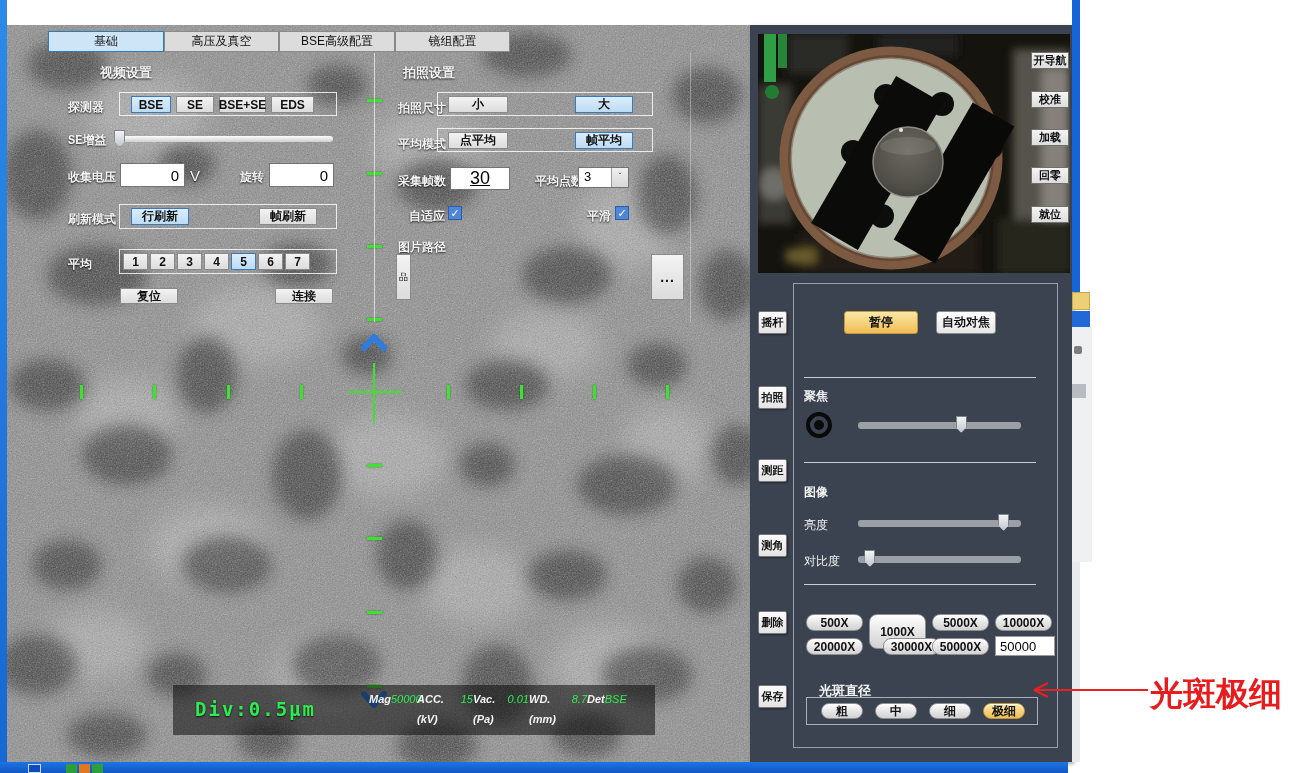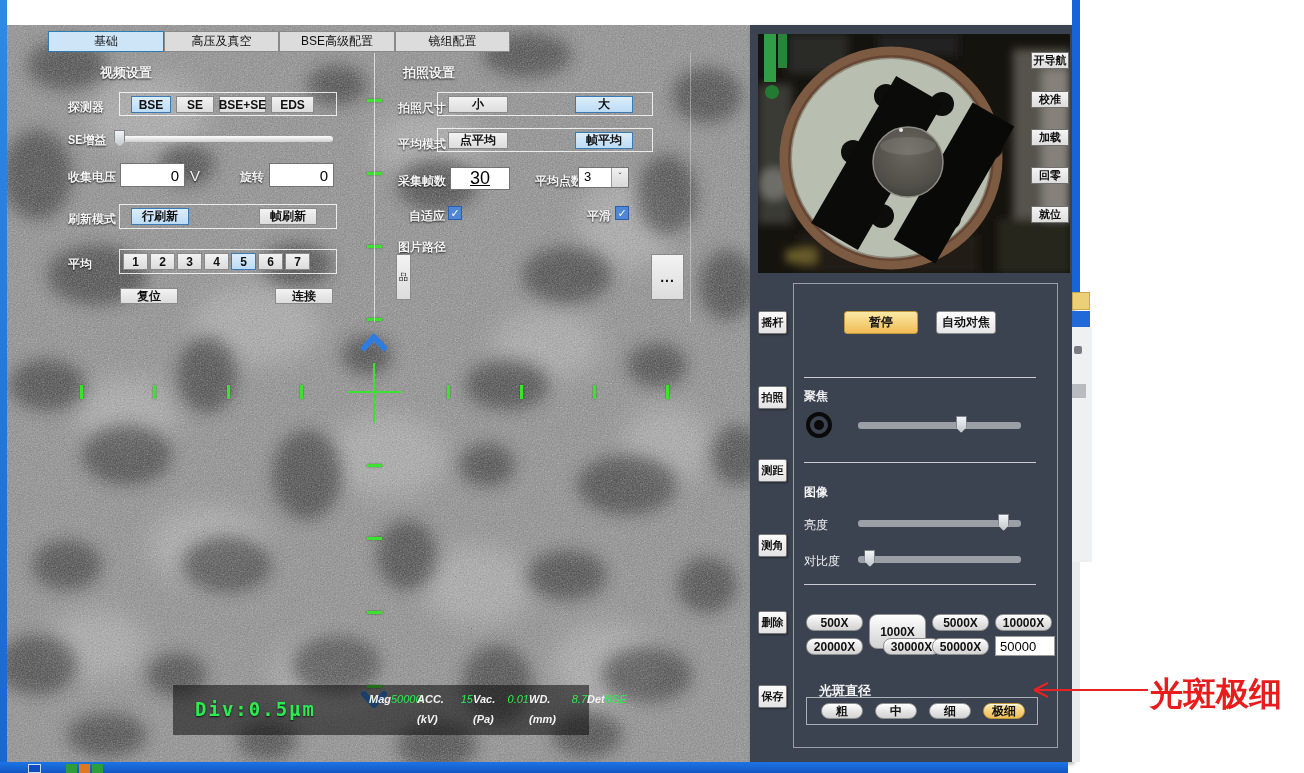--- a/index.html
+++ b/index.html
@@ -57,21 +57,21 @@
 
   .checkbox { position:absolute; width:14px; height:14px; background:#4f86d6; border:1px solid #2d5fa8;
     color:#fff; font-size:11px; line-height:13px; text-align:center; font-weight:bold; }
 
   .combo { position:absolute; background:#fff; border:1px solid #737373; display:flex; }
   .combo .val { flex:1; font-size:13px; padding:1px 0 0 5px; color:#000; }
   .combo .arrow { width:17px; background:linear-gradient(180deg,#f0f0f0,#d8d8d8); border-left:1px solid #9a9a9a;
     font-size:9px; color:#444; text-align:center; line-height:17px; }
 
   
-  #status { position:absolute; left:173px; top:685px; width:416px; height:50px;
+  #status { position:absolute; left:173px; top:685px; width:482px; height:50px;
     background:rgba(12,12,12,.55); }
   #div-label { position:absolute; left:22px; top:13px; color:#2dec50; font-size:19px; font-weight:bold;
     font-family:"DejaVu Sans Mono","Liberation Mono",monospace; letter-spacing:2px;
     text-shadow:0 1px 2px rgba(0,0,0,.8); }
   .stat-table { position:absolute; left:196px; top:4px; display:flex; }
   .stat-col { display:flex; flex-direction:row; align-items:center; }
   .stat-h { color:#f2f2f2; font-size:11px; font-weight:bold; font-style:italic; height:20px; line-height:20px; }
   .stat-v { color:#2dec50; font-size:11px; font-style:italic; height:20px; line-height:20px; }
 
   

